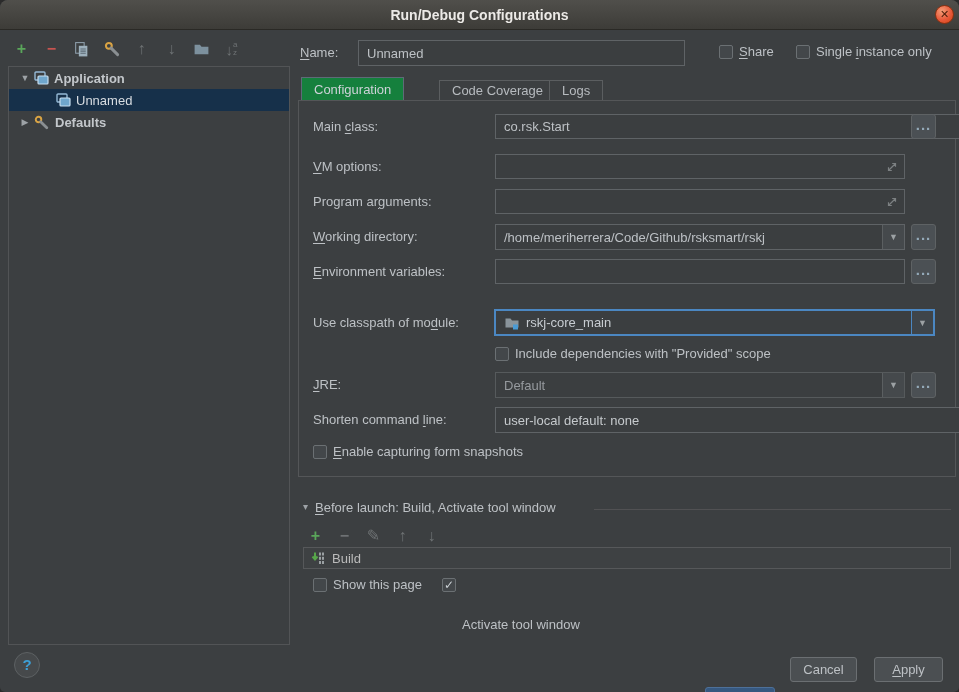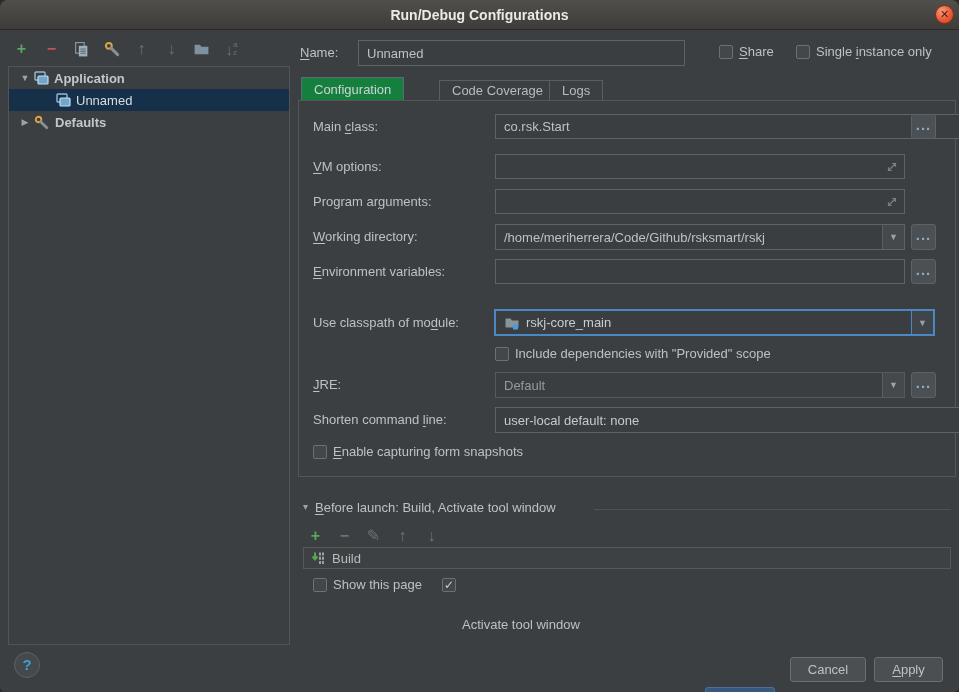--- a/index.html
+++ b/index.html
@@ -291,16 +291,16 @@
     </div>
   </div>
 
   <div class="chk" style="left:313px; top:578px;"></div>
   <div class="chklbl" style="left:333px; top:577px;"><span>Show this page</span></div>
   <div class="chk" style="left:442px; top:578px;"><span>✓</span></div>
   <div class="chklbl" style="left:462px; top:577px;margin-top:40px;"><span>Activate tool window</span></div>
 
   <div class="help-btn"><span>?</span></div>
   <div class="btn btn-ok"><span>OK</span></div>
-  <div class="btn btn-plain" style="left:790px; width:76px;"><span>Cancel</span></div>
+  <div class="btn btn-plain" style="left:790px; width:67px;"><span>Cancel</span></div>
   <div class="btn btn-plain" style="left:874px; width:69px;"><span class="mn">A</span><span>pply</span></div>
 
 </div>
 
 </body></html>

